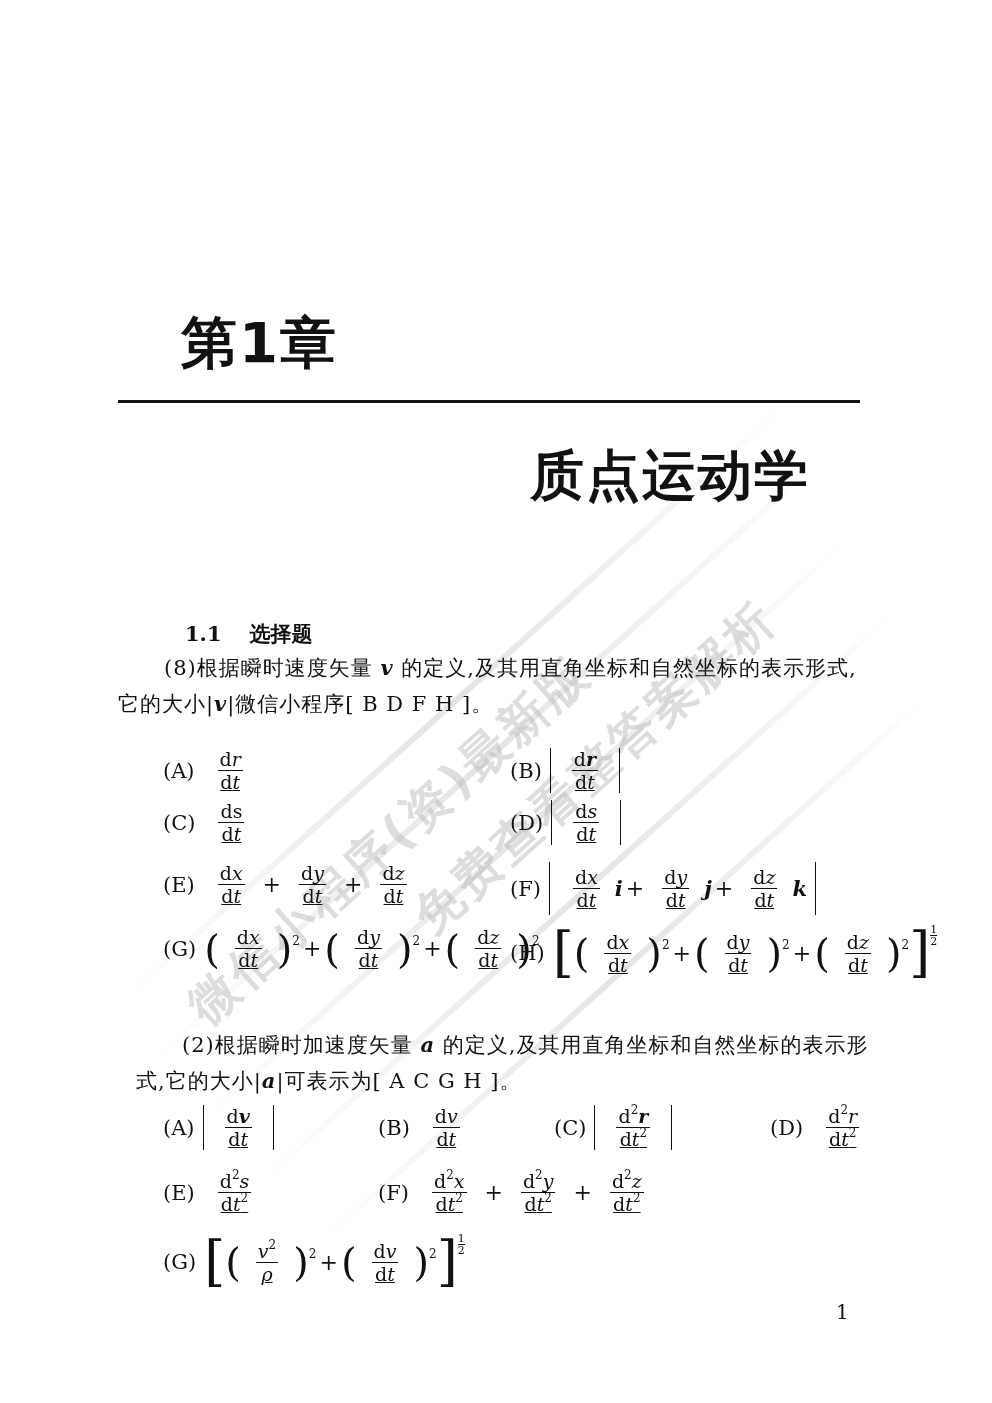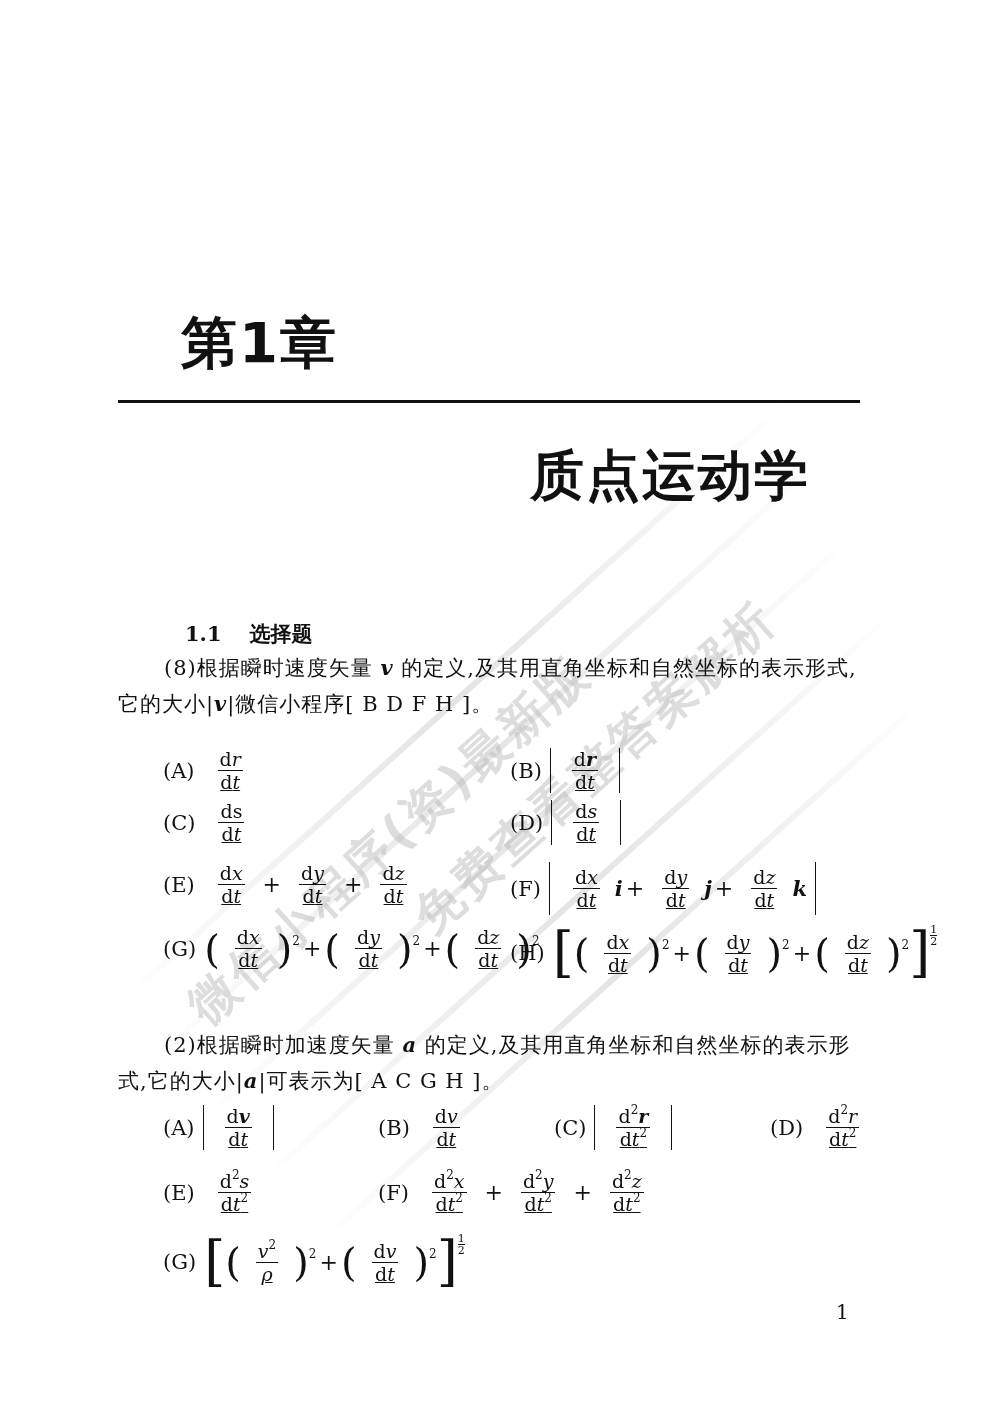--- a/index.html
+++ b/index.html
@@ -183,21 +183,21 @@
     </span>
     <span class="paren">)</span>
     <span class="sup">2</span>
   <span class="brack">]</span>
     <span class="half">
       <span>1</span>
       <span>2</span>
     </span>
 </div>
 
-<div class="para" style="top:1027px;">
+<div class="para" style="top:1027px;margin-left:18px;">
   <span>(2)根据瞬时加速度矢量 </span><i class="v">a</i><span> 的定义,及其用直角坐标和自然坐标的表示形式,它的大小|</span><i class="v">a</i><span>|可表示为[ A C G H ]。</span>
 </div>
 
 <div class="opt" style="left:163px;top:1105px;">
   <span class="lbl">(A)</span>
   <span class="abs">
       <span class="frac">
         <span class="n">d<b class="bv">v</b></span>
         <span class="d">d<em>t</em></span>
       </span>

